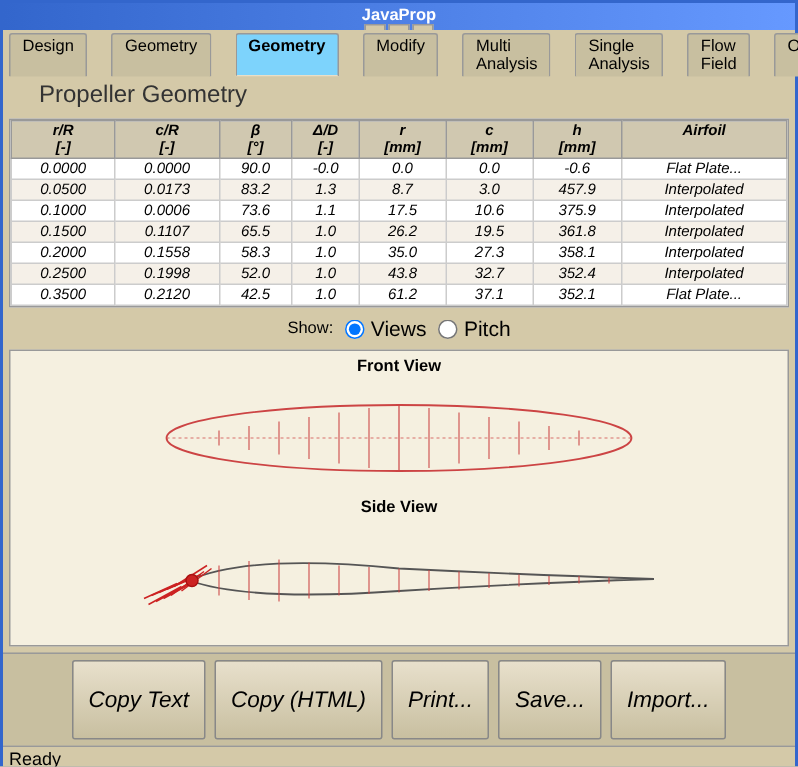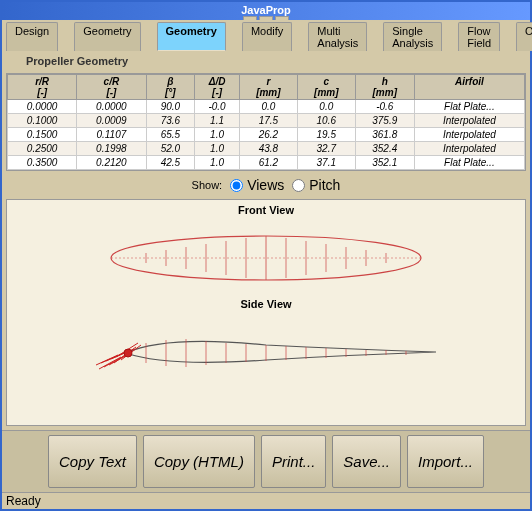--- a/index.html
+++ b/index.html
@@ -68,22 +68,22 @@
       font-weight: bold;
     }
     .content-area {
       flex: 1;
       padding: 4px;
       display: flex;
       flex-direction: column;
       gap: 4px;
     }
     .section-label {
-      font-size: 11px;
-      font-weight: bold;
+      font-size: 16px;
+      font-weight: normal;
       color: #333;
       margin-bottom: 2px;
       padding-left: 20px;
     }
     .table-container {
       background: white;
       border: 1px solid #999;
       overflow: hidden;
       flex-shrink: 0;
     }
@@ -250,37 +250,57 @@
               <td>0.0000</td>
               <td>0.0000</td>
               <td>90.0</td>
               <td>-0.0</td>
               <td>0.0</td>
               <td>0.0</td>
               <td>-0.6</td>
               <td>Flat Plate...</td>
             </tr>
             <tr>
+              <td>0.0500</td>
+              <td>0.0173</td>
+              <td>83.2</td>
+              <td>1.3</td>
+              <td>8.7</td>
+              <td>3.0</td>
+              <td>457.9</td>
+              <td>Interpolated</td>
+            </tr>
+            <tr>
               <td>0.1000</td>
-              <td>0.0009</td>
+              <td>0.0006</td>
               <td>73.6</td>
               <td>1.1</td>
               <td>17.5</td>
               <td>10.6</td>
               <td>375.9</td>
               <td>Interpolated</td>
             </tr>
             <tr>
               <td>0.1500</td>
               <td>0.1107</td>
               <td>65.5</td>
               <td>1.0</td>
               <td>26.2</td>
               <td>19.5</td>
               <td>361.8</td>
+              <td>Interpolated</td>
+            </tr>
+            <tr>
+              <td>0.2000</td>
+              <td>0.1558</td>
+              <td>58.3</td>
+              <td>1.0</td>
+              <td>35.0</td>
+              <td>27.3</td>
+              <td>358.1</td>
               <td>Interpolated</td>
             </tr>
             <tr>
               <td>0.2500</td>
               <td>0.1998</td>
               <td>52.0</td>
               <td>1.0</td>
               <td>43.8</td>
               <td>32.7</td>
               <td>352.4</td>

